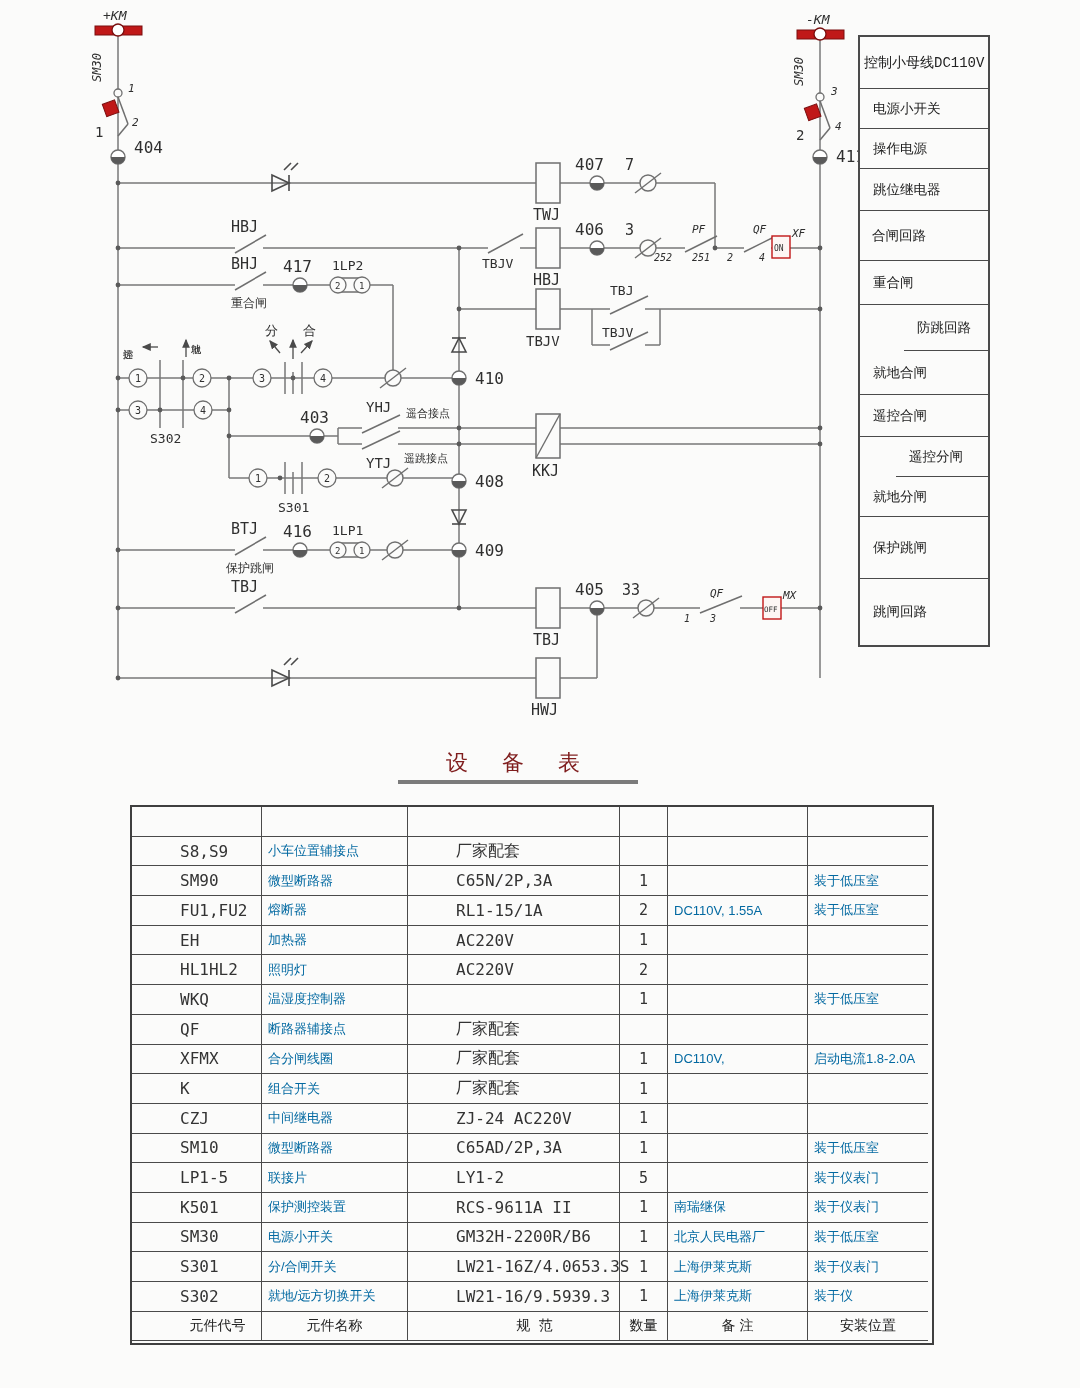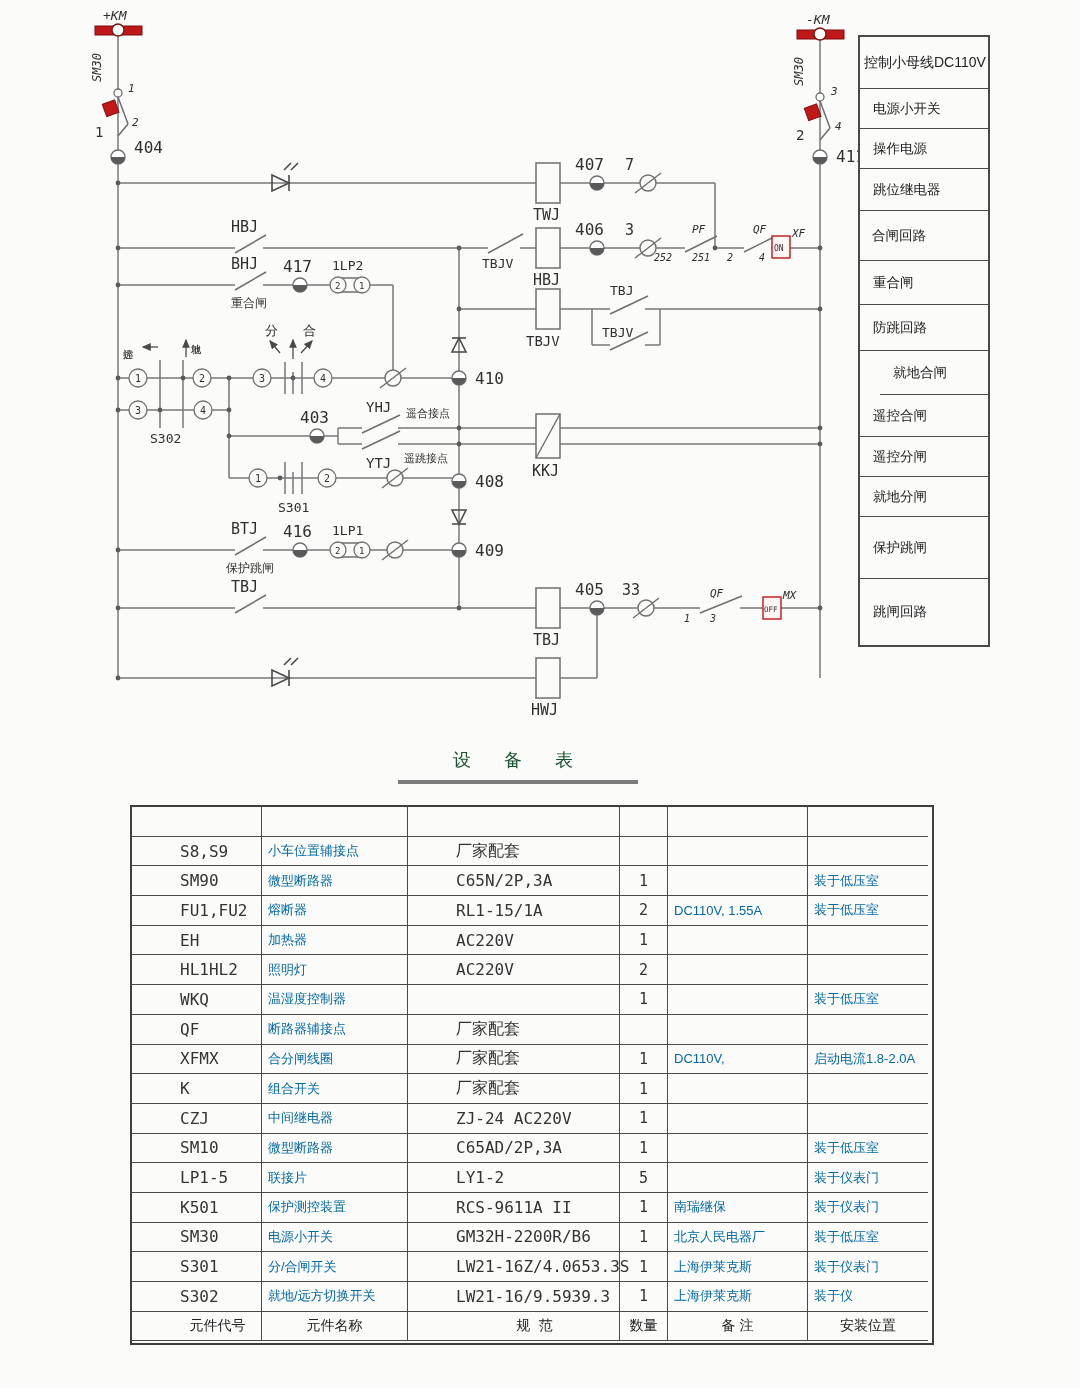--- a/index.html
+++ b/index.html
@@ -3,25 +3,25 @@
 <meta charset="utf-8">
 <style>
   html,body{margin:0;padding:0;background:#ffffff;}
   .canvas{position:relative;width:1080px;height:1388px;background:#fbfbfa;overflow:hidden;
           font-family:"Liberation Sans",sans-serif;color:#2f2f2f;}
   svg text{font-family:"DejaVu Sans Mono",monospace;fill:#2f2f2f;}
   svg text.cn{font-family:"Liberation Sans",sans-serif;}
   svg text.it{font-style:italic;}
   .legend{position:absolute;left:858px;top:35px;width:132px;border:2px solid #4a4a4a;box-sizing:border-box;background:#fbfbfa;}
   .legend-row{box-sizing:border-box;border-bottom:1px solid #4a4a4a;display:flex;align-items:center;
-              padding-left:13px;font-size:13.5px;color:#222;}
+              padding-left:13px;font-size:13.5px;color:#222;font-family:Liberation Mono, monospace;}
   .legend-row:last-child{border-bottom:none;}
   .legend-row.first{padding-left:4px;font-size:14px;letter-spacing:0px;}
   .dev-title{position:absolute;left:390px;top:748px;width:260px;text-align:center;
-             font-size:18px;color:#14532d;letter-spacing:14px;}
+             font-size:22px;color:#7f1d1d;letter-spacing:14px;}
   .dev-rule{position:absolute;left:398px;top:780px;width:240px;height:4px;
             border-top:2px solid #7b7b7b;border-bottom:2px solid #7b7b7b;box-sizing:border-box;}
   .dev-table{position:absolute;left:130px;top:805px;width:804px;height:540px;
              border:2px solid #3f3f3f;box-sizing:border-box;display:grid;
              grid-template-columns:130px 146px 212px 48px 140px 120px;
              grid-auto-rows:29.7px;background:#fbfbfa;}
   .cell{box-sizing:border-box;border-right:1px solid #4a4a4a;border-bottom:1px solid #4a4a4a;
         display:flex;align-items:center;padding:0 6px;overflow:visible;white-space:nowrap;}
   .cell.last{border-right:none;}
   .c0,.c2{font-family:"DejaVu Sans Mono",monospace;font-size:16px;color:#333;padding-left:48px;}
@@ -334,24 +334,24 @@
   </g>
 </svg>
 
 <div class="legend" id="legend">
       <div class="legend-row first" style="height: 52px;">控制小母线DC110V</div>
       <div class="legend-row" style="height: 40px;">电源小开关</div>
       <div class="legend-row" style="height: 40px;">操作电源</div>
       <div class="legend-row" style="height: 42px;">跳位继电器</div>
       <div class="legend-row" style="height: 50px; padding-left: 12px;">合闸回路</div>
       <div class="legend-row" style="height: 44px;">重合闸</div>
-      <div class="legend-row" style="height: 46px;">防跳回路</div>
-      <div class="legend-row" style="height: 44px; margin-left: 20px;">就地合闸</div>
+      <div class="legend-row" style="height: 46px; margin-left: 44px;">防跳回路</div>
+      <div class="legend-row" style="height: 44px;">就地合闸</div>
       <div class="legend-row" style="height: 42px;">遥控合闸</div>
-      <div class="legend-row" style="height: 40px;">遥控分闸</div>
+      <div class="legend-row" style="height: 40px; margin-left: 36px;">遥控分闸</div>
       <div class="legend-row" style="height: 40px;">就地分闸</div>
       <div class="legend-row" style="height: 62px;">保护跳闸</div>
       <div class="legend-row" style="height: 66px;">跳闸回路</div>
     </div>
 
 <div class="dev-title">设 备 表</div>
 <div class="dev-rule"></div>
 <div class="dev-table" id="devtable">
       <div class="cell c0"></div>
       <div class="cell c1"></div>

